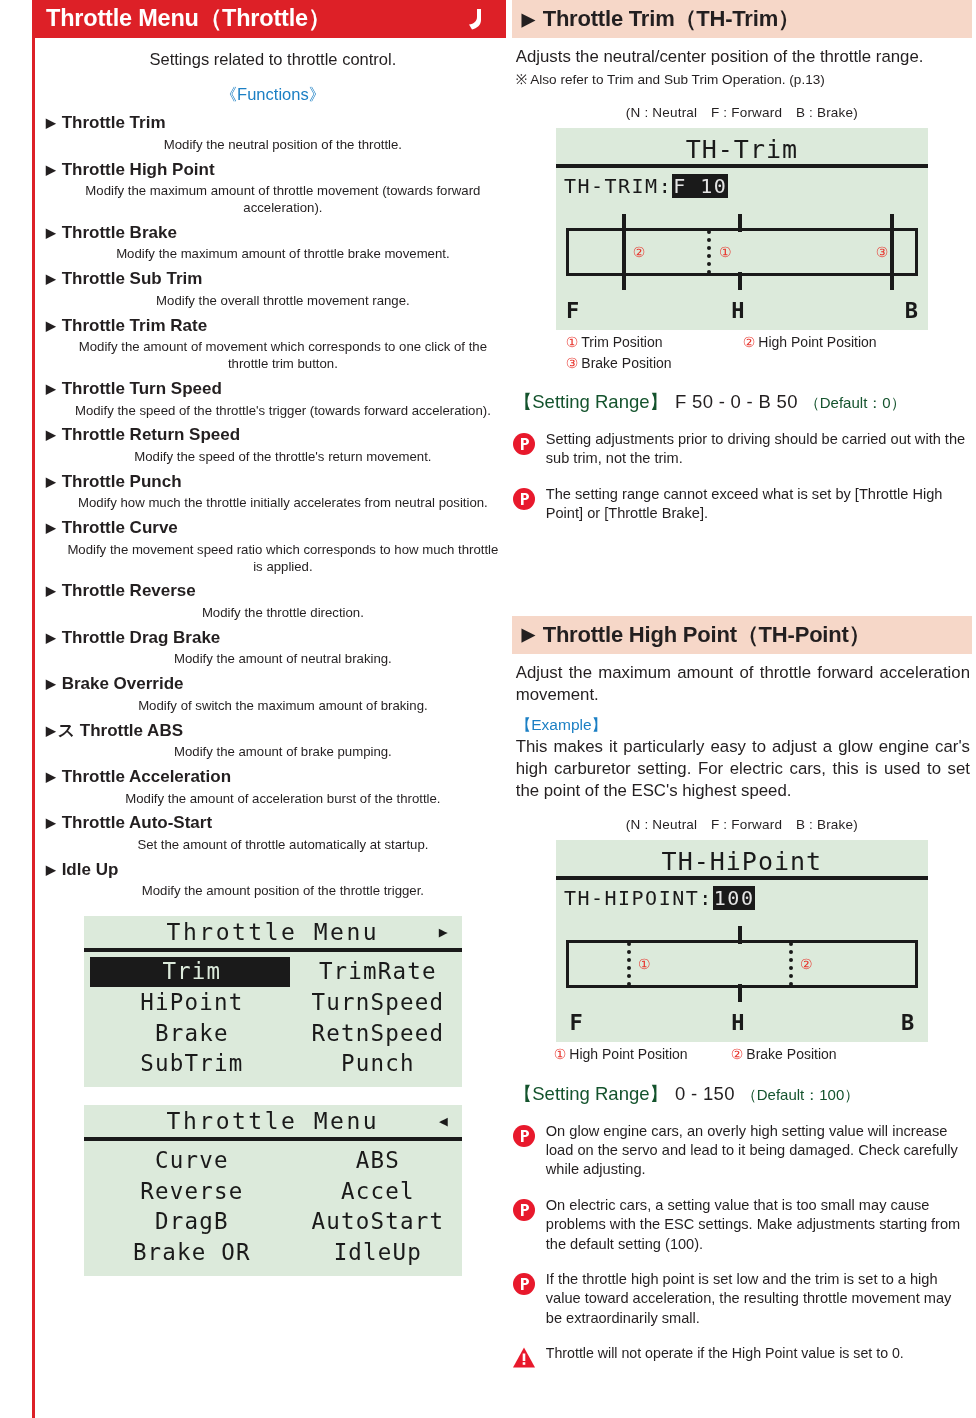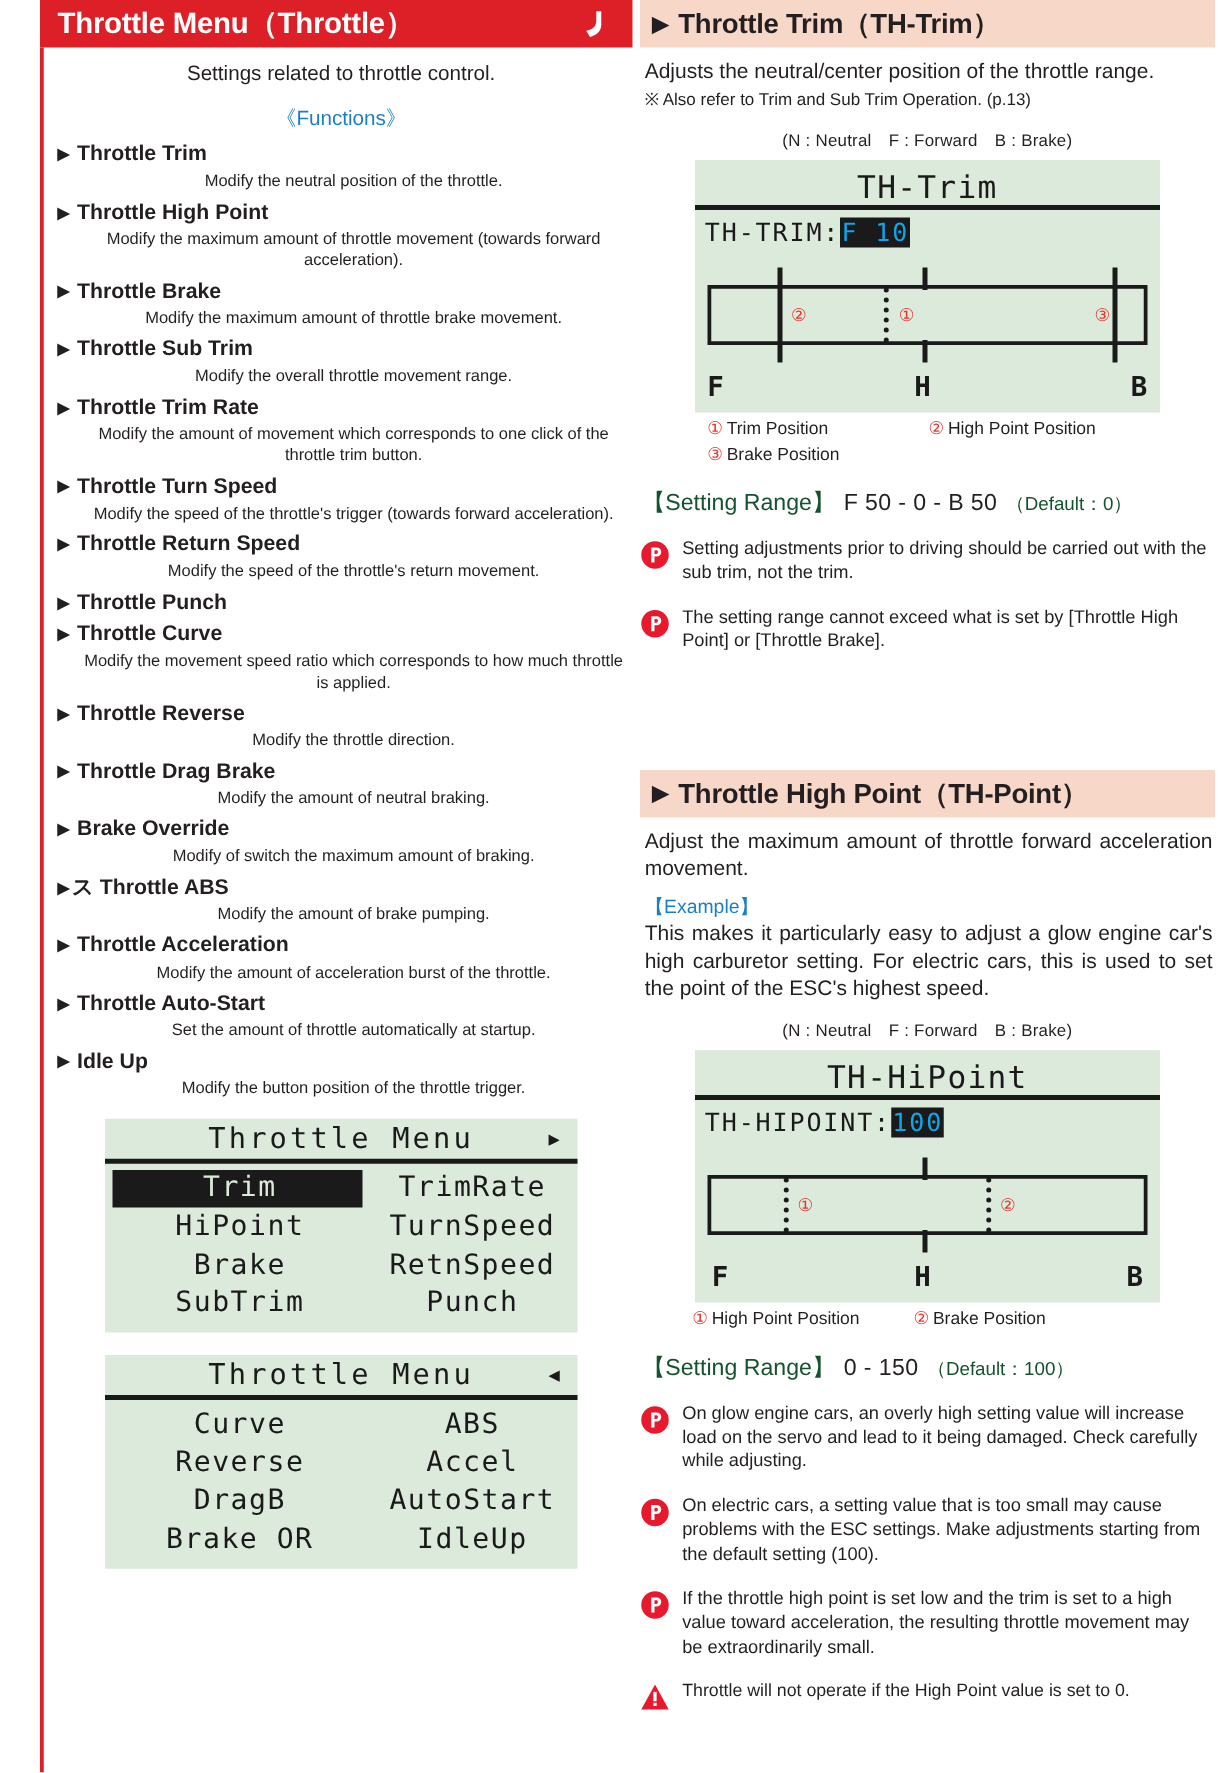--- a/index.html
+++ b/index.html
@@ -107,21 +107,21 @@
   .lcd-diagram { width: 372px; margin: 6px auto 0 auto; padding-bottom: 6px; }
   .lcd-diagram .dhead {
     height: 40px; display: flex; align-items: flex-end; justify-content: center;
     border-bottom: 4px solid #1a1a1a;
   }
   .lcd-diagram .dhead span { font-size: 25px; letter-spacing: 1px; }
   .dval-row {
     display: flex; align-items: center; padding: 6px 0 4px 8px;
     font-size: 20px; letter-spacing: 1.5px; white-space: pre;
   }
-  .dval-hl { background: #1a1a1a; color: #0ea5e9; padding: 0 1px; }
+  .dval-hl { background: #1a1a1a; color: #e5e5e5; padding: 0 1px; }
   .bar-area { position: relative; height: 92px; margin: 4px 10px 0 10px; }
   .bar-box {
     position: absolute; left: 0; right: 0; top: 22px; height: 48px;
     border: 3px solid #1a1a1a;
   }
   .tick {
     position: absolute; width: 4px; background: #1a1a1a;
   }
   .tick.full { top: 8px; height: 76px; }
   .tick.stub-top { top: 8px; height: 18px; }
@@ -233,20 +233,21 @@
           <span class="tri">▶</span>
           <span>Throttle Return Speed</span>
         </div>
         <div class="fn-desc">Modify the speed of the throttle's return movement.</div>
       </div>
       <div class="fn">
         <div class="fn-title">
           <span class="tri">▶</span>
           <span>Throttle Punch</span>
         </div>
+        <div class="fn-desc">Modify how much the throttle initially accelerates from neutral position.</div>
       </div>
       <div class="fn">
         <div class="fn-title">
           <span class="tri">▶</span>
           <span>Throttle Curve</span>
         </div>
         <div class="fn-desc">Modify the movement speed ratio which corresponds to how much throttle is applied.</div>
       </div>
       <div class="fn">
         <div class="fn-title">
@@ -288,21 +289,21 @@
           <span class="tri">▶</span>
           <span>Throttle Auto-Start</span>
         </div>
         <div class="fn-desc">Set the amount of throttle automatically at startup.</div>
       </div>
       <div class="fn">
         <div class="fn-title">
           <span class="tri">▶</span>
           <span>Idle Up</span>
         </div>
-        <div class="fn-desc">Modify the button position of the throttle trigger.</div>
+        <div class="fn-desc">Modify the amount position of the throttle trigger.</div>
       </div>
 
       <div style="margin-top:16px;">
         <div class="lcd lcd-menu">
           <div class="lcd-title-row">
             <span class="lcd-title">Throttle Menu</span>
             <span class="lcd-arrow">▶</span>
           </div>
           <div class="lcd-grid">
             <div class="lcd-item sel">Trim</div>

